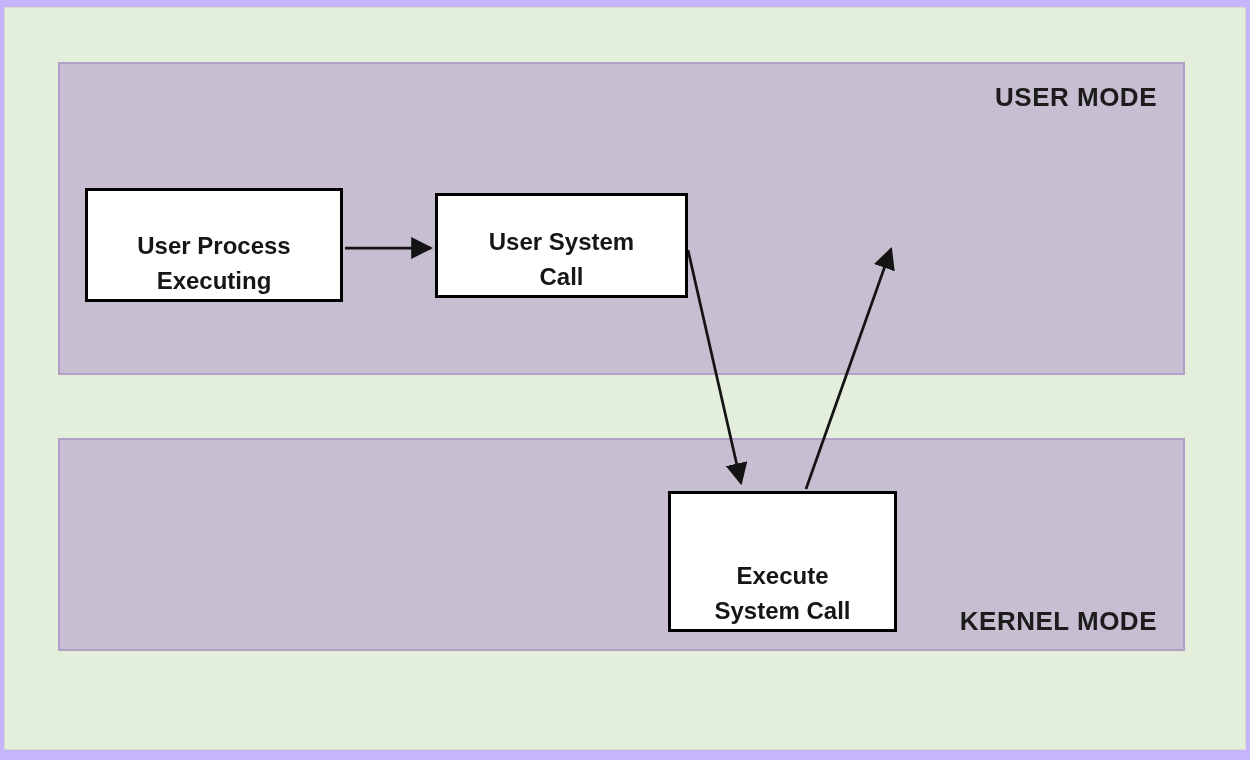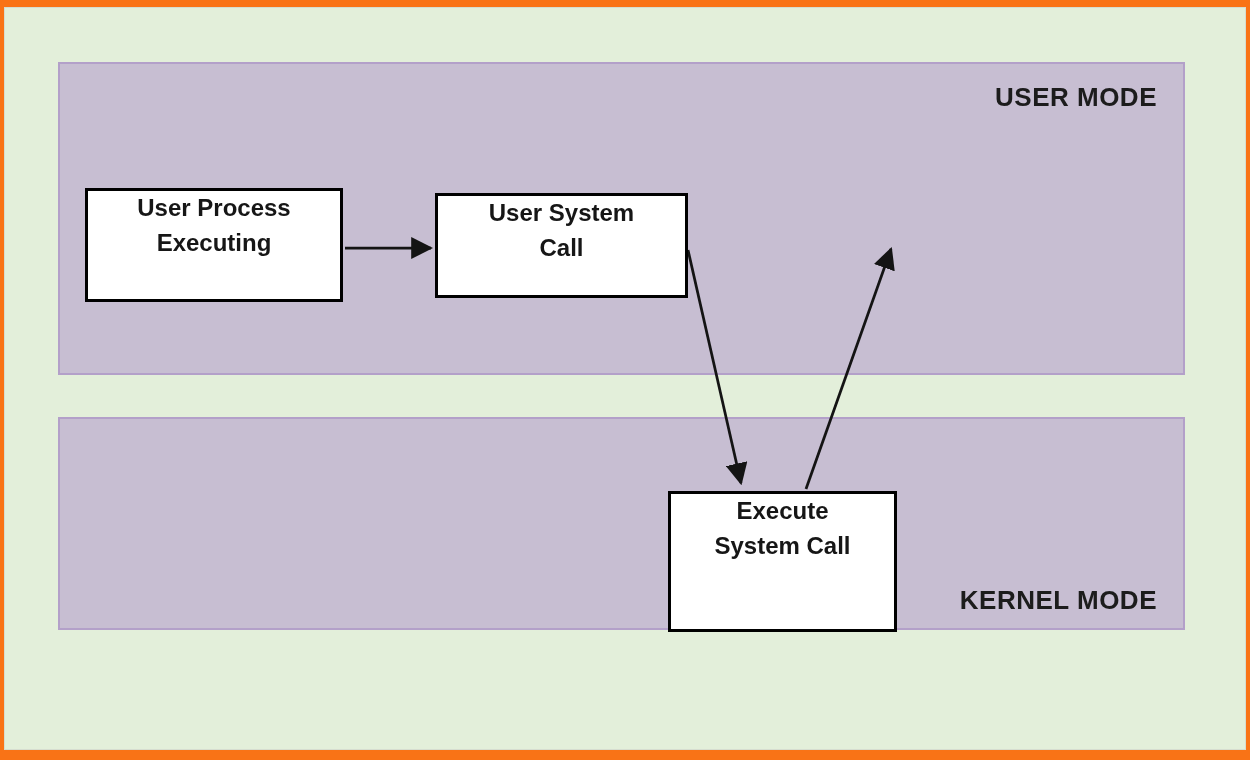--- a/index.html
+++ b/index.html
@@ -5,21 +5,21 @@
   html, body {
     margin: 0;
     padding: 0;
     background: #ffffff;
     font-family: "Liberation Sans", "DejaVu Sans", sans-serif;
   }
   .page {
     position: relative;
     width: 1250px;
     height: 760px;
-    background: #f97316;
+    background: #c4b5fd;
     overflow: hidden;
     text-decoration: underline;
   }
   .green-panel {
     position: absolute;
     left: 4px;
     top: 7px;
     width: 1242px;
     height: 743px;
     background: var(--color-background, #e3efda);
@@ -32,41 +32,41 @@
     width: 1127px;
     background: var(--color-band-fill, #c7bed2);
     border: 2px solid var(--color-band-border, #b3a0c9);
     box-sizing: border-box;
   }
   .band-user {
     top: 62px;
     height: 313px;
   }
   .band-kernel {
-    top: 417px;
+    top: 438px;
     height: 213px;
   }
   .band-label {
     position: absolute;
     right: 26px;
     font-size: 26px;
     font-weight: bold;
     color: #1c1c1c;
     letter-spacing: 0.5px;
     white-space: nowrap;
   }
   .band-label.top-right { top: 18px; }
   .band-label.bottom-right { bottom: 12px; }
   .node {
     position: absolute;
     background: var(--color-node-fill, #ffffff);
     border: 3px solid var(--color-node-border, #000000);
     box-sizing: border-box;
     display: flex;
-    align-items: flex-start;
+    align-items: flex-end;
     justify-content: center;
     text-align: center;
   }
   .node-label {
     font-size: 24px;
     font-weight: bold;
     color: #161616;
     line-height: 1.45;
     white-space: pre-line;
   }

